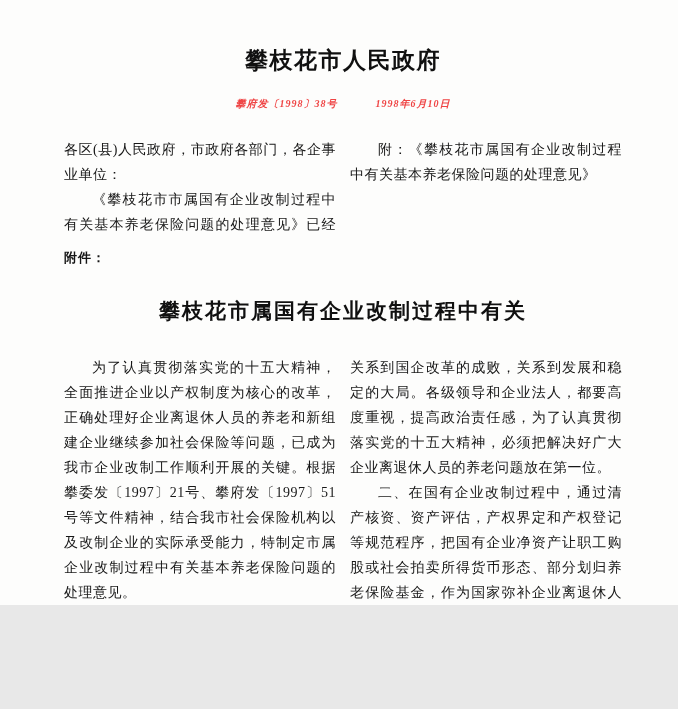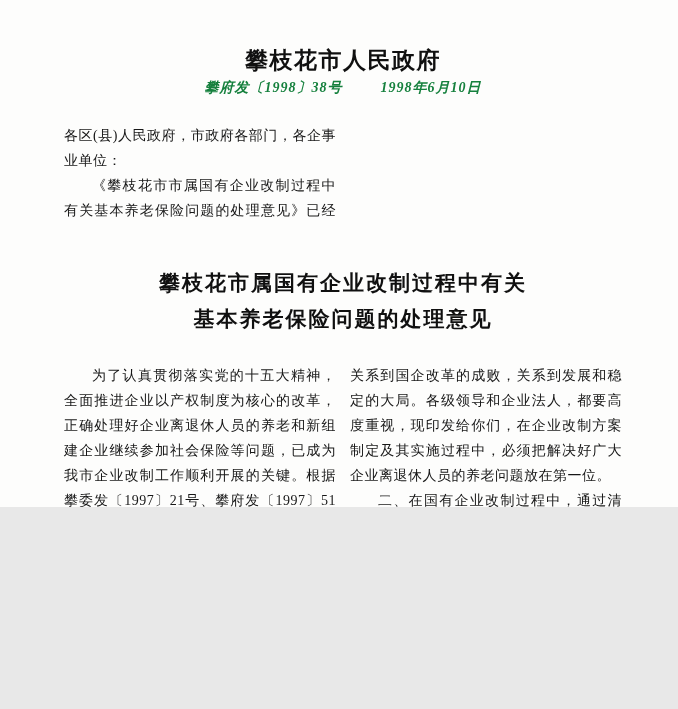--- a/index.html
+++ b/index.html
@@ -4,43 +4,44 @@
 <style>
   * { margin: 0; padding: 0; box-sizing: border-box; }
   html, body { width: 678px; height: 709px; }
   body {
     background: #e8e8e8;
     font-family: "Liberation Serif", serif;
   }
   .page {
     position: relative;
     width: 678px;
-    height: 507px;
+    height: 605px;
     background: #fdfdfc;
     color: #161616;
     overflow: hidden;
     padding: 0 56px 0 64px;
   }
   
   .doc-header { padding-top: 42px; text-align: center; }
   .doc-title {
     font-family: "Liberation Sans", sans-serif;
     font-weight: bold;
     font-size: 23px;
     line-height: 37px;
     letter-spacing: 1.5px;
     color: #101010;
   }
   .doc-title .title-line { display: block; white-space: nowrap; }
   .docket {
-    font-size: 14px;
+    margin-top: 18px;
+    font-size: 10px;
     font-style: italic;
     font-weight: bold;
     letter-spacing: 1px;
-    color: #15803d;
+    color: #ef4444;
   }
   .docket .doc-number { margin-right: 38px; }
   
   .two-col {
     display: flex;
     gap: 14px;
     text-align: justify;
   }
   .two-col .col { flex: 1 1 0; }
   .two-col p {
@@ -52,21 +53,21 @@
   .two-col p.indent { text-indent: 2em; }
   .notice-section { margin-top: 26px; height: 104px; overflow: hidden; }
   
   .attachment-label {
     margin-top: 8px;
     font-size: 13px;
     font-weight: bold;
     letter-spacing: 1px;
   }
   .attachment-title {
-    margin-top: 38px;
+    margin-top: 26px;
     text-align: center;
     font-family: "Liberation Sans", sans-serif;
     font-weight: bold;
     font-size: 21px;
     line-height: 36px;
     letter-spacing: 2px;
     color: #101010;
   }
   .attachment-title .title-line { display: block; white-space: nowrap; }
   .attachment-body { margin-top: 26px; }
@@ -84,33 +85,34 @@
       <span class="doc-number">攀府发〔1998〕38号</span><span class="doc-date">1998年6月10日</span>
     </div>
   </header>
 
   <section class="two-col notice-section">
     <div class="col">
       <p>各区(县)人民政府，市政府各部门，各企事业单位：</p>
       <p class="indent">《攀枝花市市属国有企业改制过程中有关基本养老保险问题的处理意见》已经市人</p>
     </div>
     <div class="col">
+      <p class="indent">附：《攀枝花市属国有企业改制过程中有关基本养老保险问题的处理意见》</p>
     </div>
   </section>
 
+  <div class="attachment-label">附件：</div>
 
   <h2 class="attachment-title">
     <span class="title-line">攀枝花市属国有企业改制过程中有关</span>
-    <span class="title-line">基本养老保险问题的处理意见</span>
   </h2>
 
   <section class="two-col attachment-body">
     <div class="col">
       <p class="indent">为了认真贯彻落实党的十五大精神，全面推进企业以产权制度为核心的改革，正确处理好企业离退休人员的养老和新组建企业继续参加社会保险等问题，已成为我市企业改制工作顺利开展的关键。根据攀委发〔1997〕21号、攀府发〔1997〕51号等文件精神，结合我市社会保险机构以及改制企业的实际承受能力，特制定市属企业改制过程中有关基本养老保险问题的处理意见。</p>
 
     </div>
     <div class="col">
-      <p>关系到国企改革的成败，关系到发展和稳定的大局。各级领导和企业法人，都要高度重视，现印发给你们，在企业改制方案制定及其实施过程中，必须把解决好广大企业离退休人员的养老问题放在第一位。</p>
+      <p>关系到国企改革的成败，关系到发展和稳定的大局。各级领导和企业法人，都要高度重视，提高政治责任感，为了认真贯彻落实党的十五大精神，必须把解决好广大企业离退休人员的养老问题放在第一位。</p>
       <p class="indent">二、在国有企业改制过程中，通过清产核资、资产评估，产权界定和产权登记等规范程序，把国有企业净资产让职工购股或社会拍卖所得货币形态、部分划归养老保险基金，作为国家弥补企业离退休人员过去劳动积累，实现清理欠帐同建立现代企业制度和健全社</p>
     </div>
   </section>
 
 </div>
 
 </body></html>

